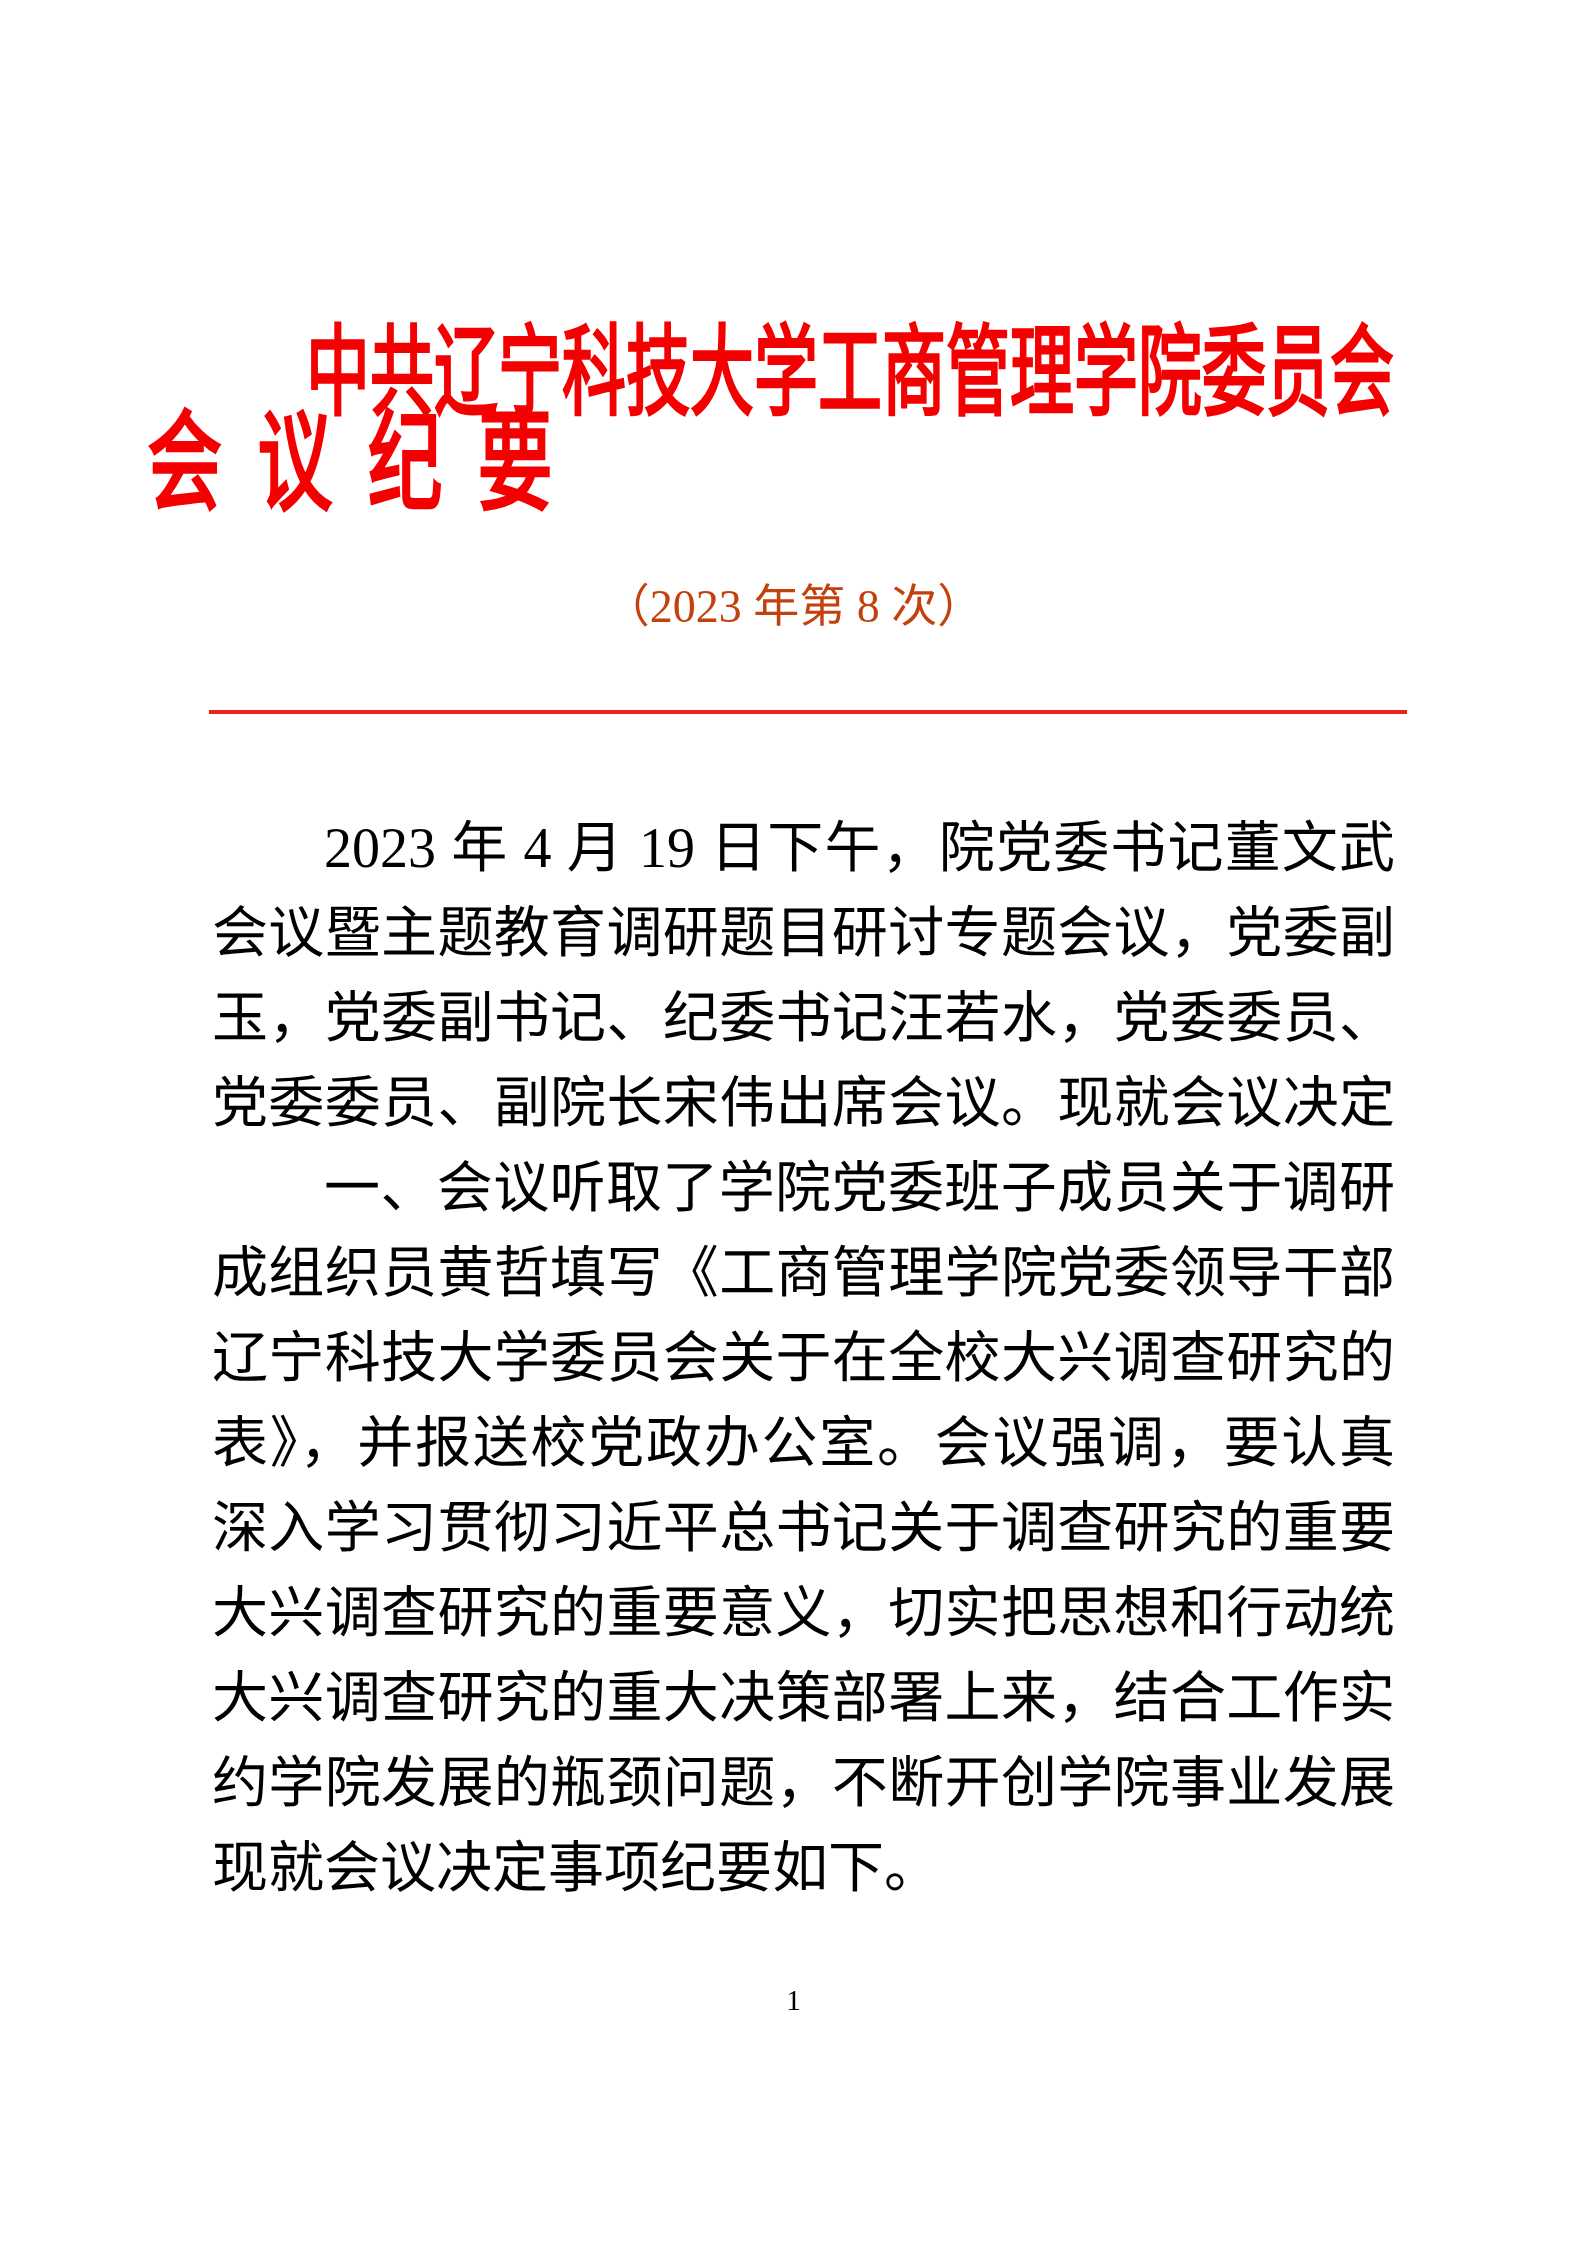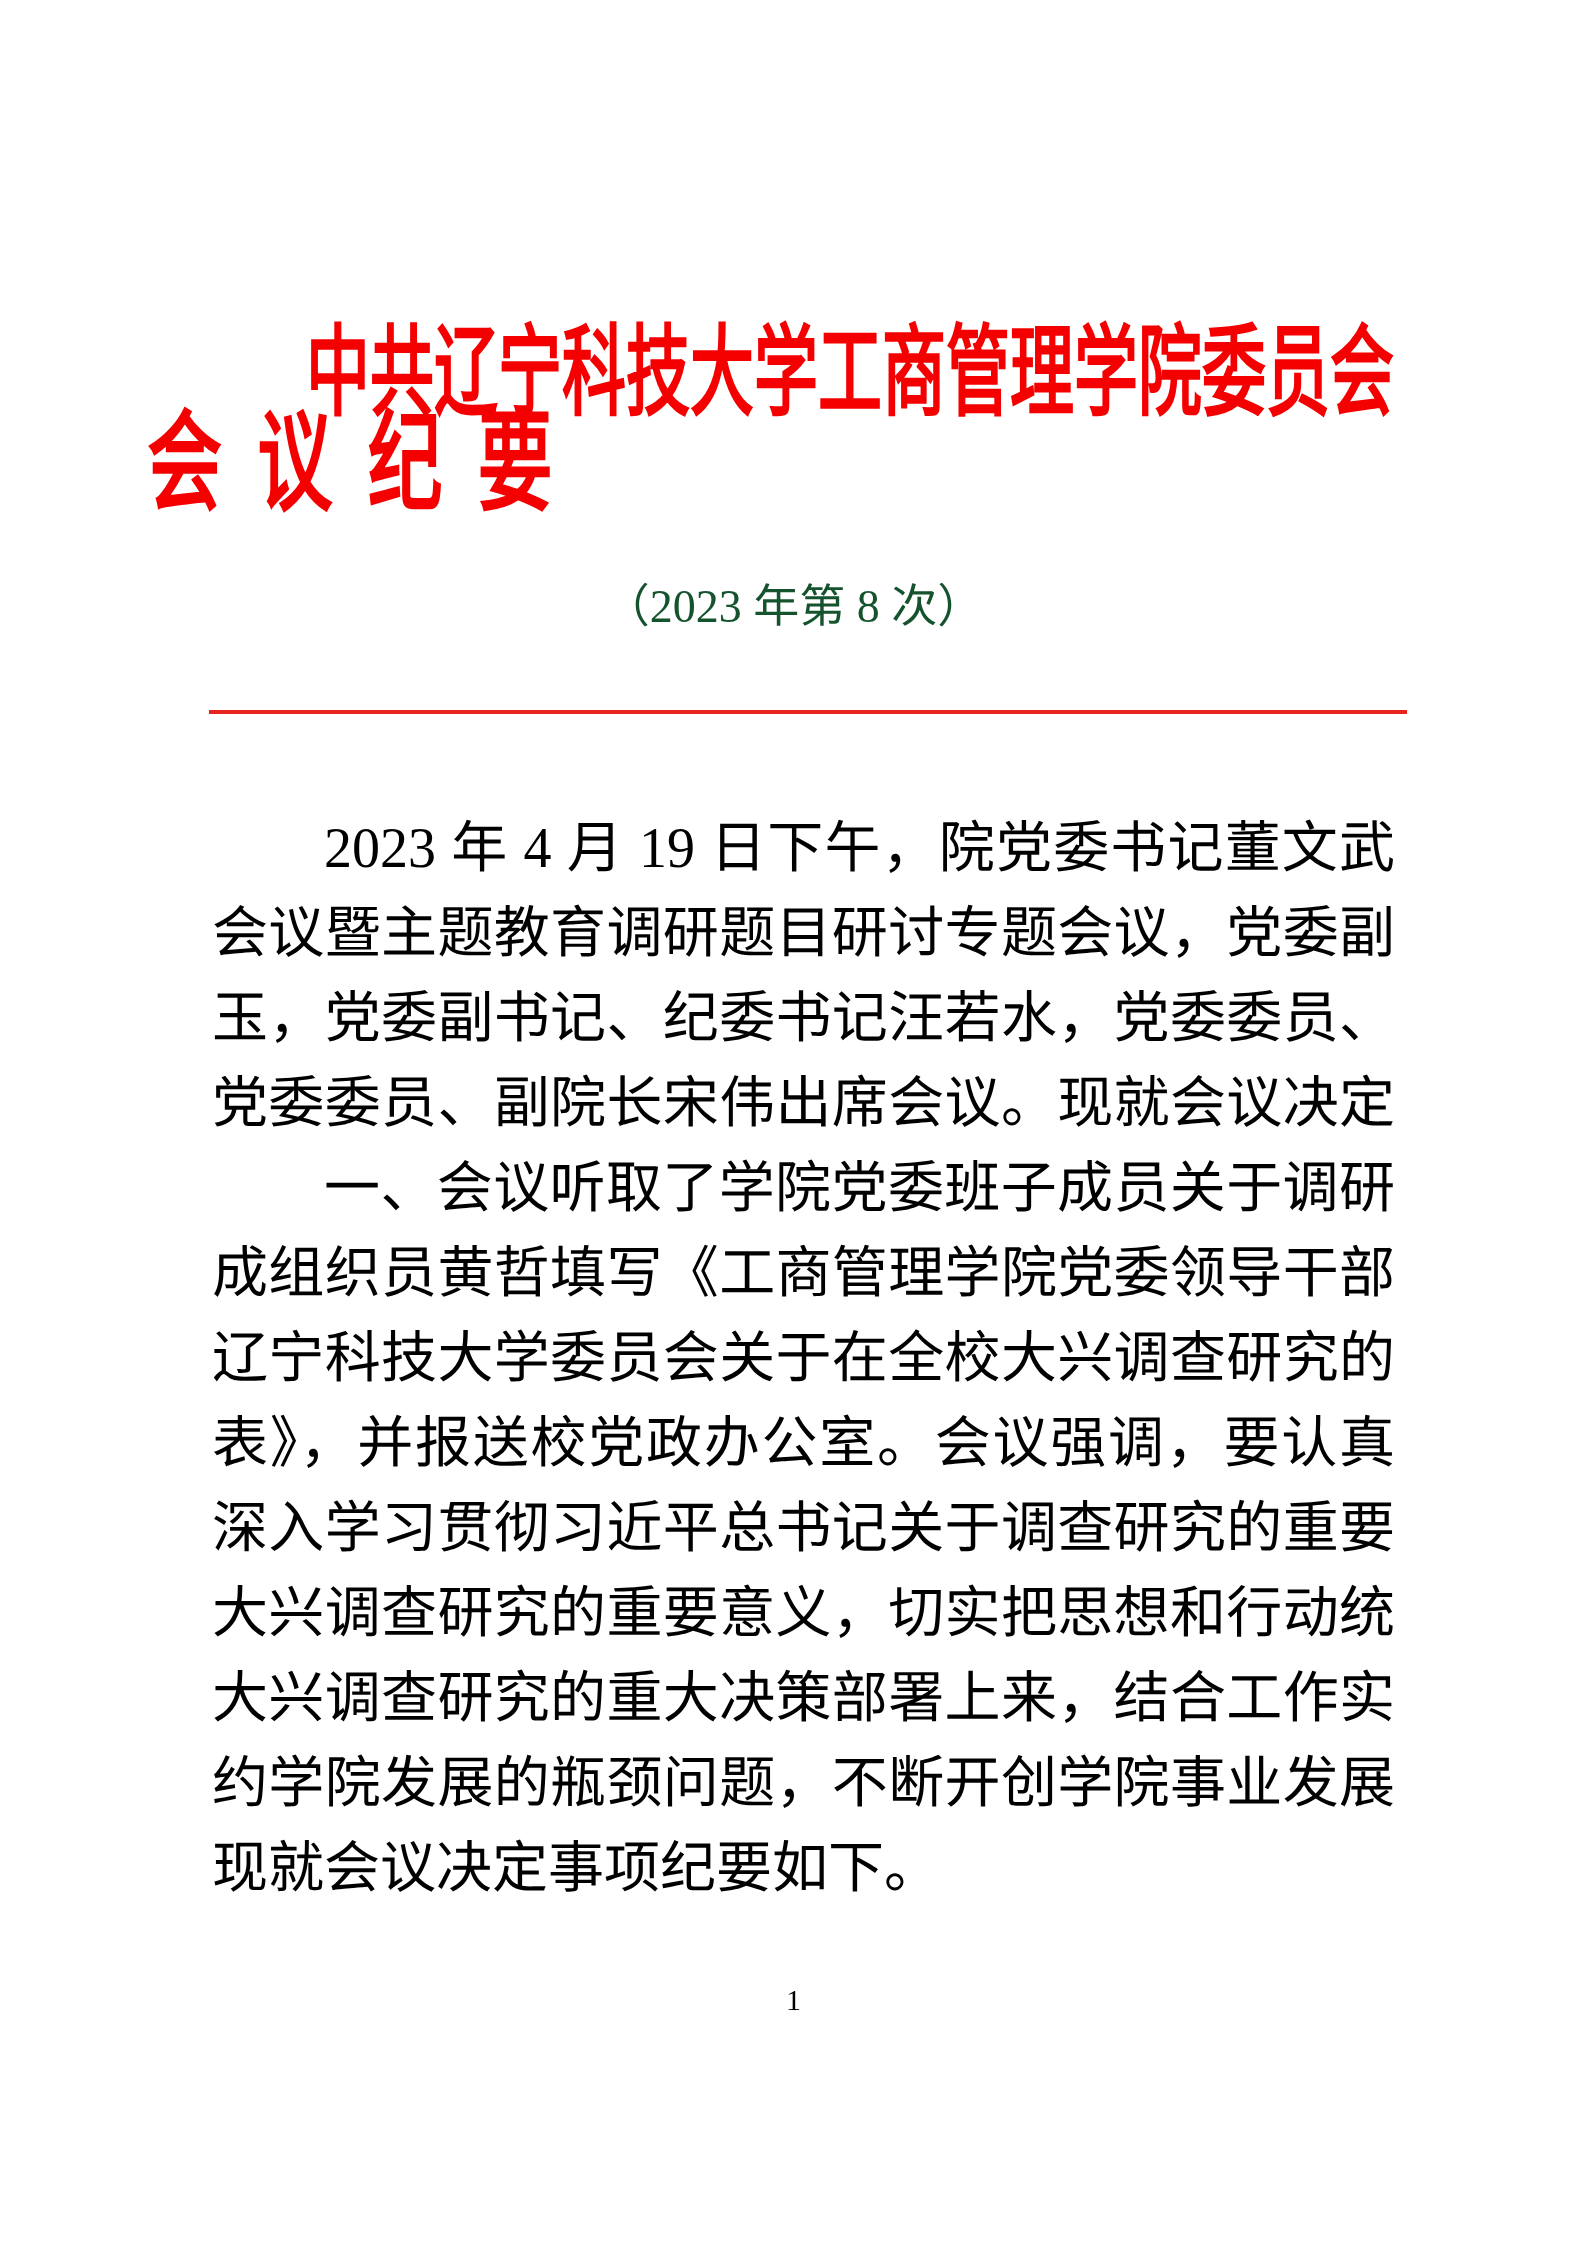--- a/index.html
+++ b/index.html
@@ -58,21 +58,21 @@
     transform-origin: center center;
   }
   .issue-number {
     position: absolute;
     top: 578px;
     left: 0;
     width: 100%;
     text-align: center;
     font-size: 46px;
     line-height: 1.25;
-    color: #14532d;
+    color: #c2410c;
   }
   .red-rule {
     position: absolute;
     top: 710px;
     left: 209px;
     width: 1198px;
     height: 4px;
     background: var(--rule-red, #e8241f);
   }
 

